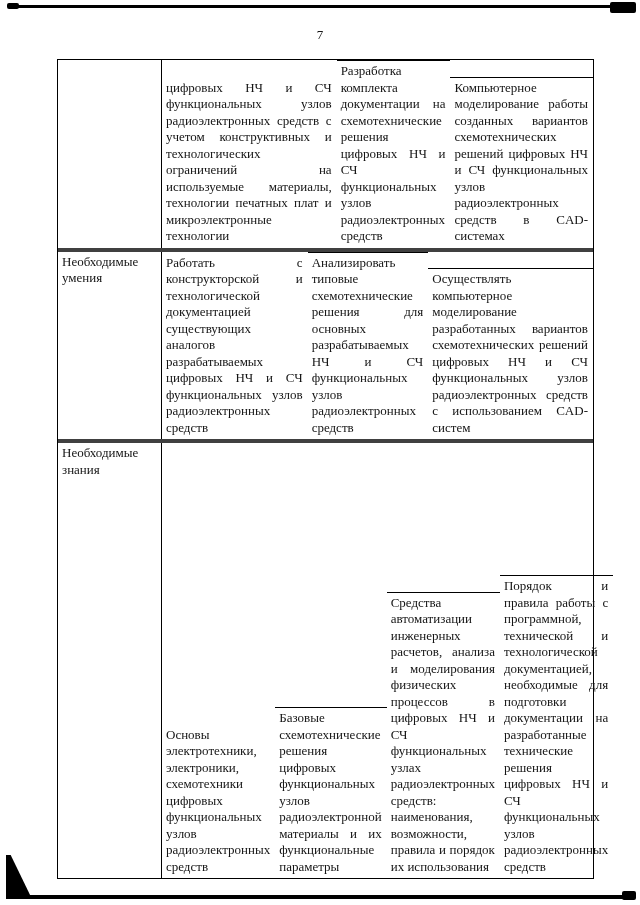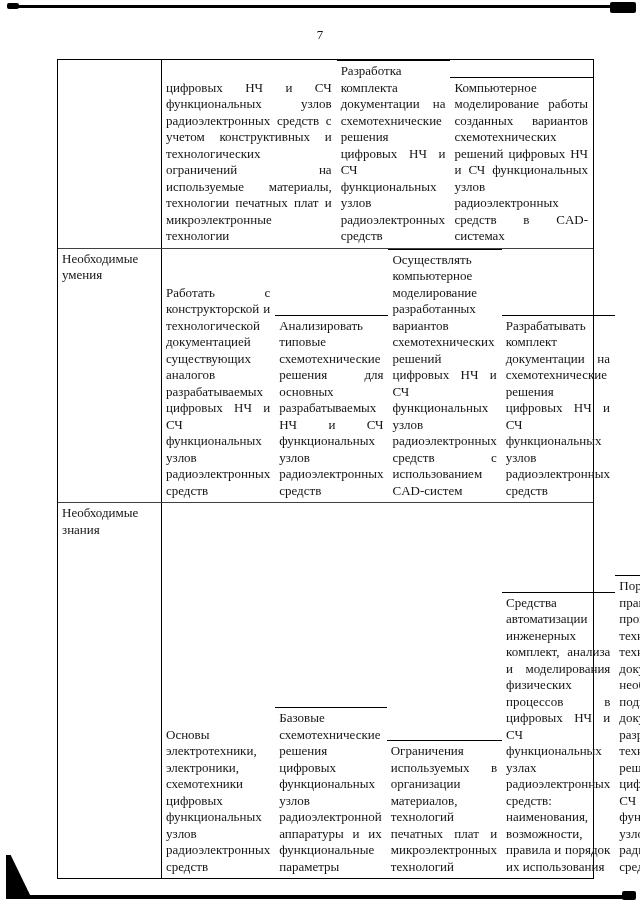--- a/index.html
+++ b/index.html
@@ -22,21 +22,21 @@
     width:537px;
     height:820px;
     border:1px solid #000;
     display:flex;
     flex-direction:column;
     box-sizing:border-box;
     background:#fff;
   }
   .trow {
     display:flex;
-    border-top:1px solid #404040;
+    border-top:4px solid #404040;
   }
   .trow:first-child { border-top:none; }
   .trow:last-child { flex:1 1 auto; }
   .tlabel {
     flex:0 0 104px;
     width:104px;
     border-right:1px solid #000;
     padding:2px 4px 3px 4px;
     font-size:13px;
     line-height:16.5px;
@@ -91,26 +91,24 @@
         <div class="tcell">Разработка комплекта документации на схемотехнические решения цифровых НЧ и СЧ функциональных узлов радиоэлектронных средств</div>
         <div class="tcell">Компьютерное моделирование работы созданных вариантов схемотехнических решений цифровых НЧ и СЧ функциональных узлов радиоэлектронных средств в CAD-системах</div>
       </div>
     </div>
     <div class="trow">
       <div class="tlabel">Необходимые умения</div>
       <div class="titems">
         <div class="tcell">Работать с конструкторской и технологической документацией существующих аналогов разрабатываемых цифровых НЧ и СЧ функциональных узлов радиоэлектронных средств</div>
         <div class="tcell">Анализировать типовые схемотехнические решения для основных разрабатываемых НЧ и СЧ функциональных узлов радиоэлектронных средств</div>
         <div class="tcell">Осуществлять компьютерное моделирование разработанных вариантов схемотехнических решений цифровых НЧ и СЧ функциональных узлов радиоэлектронных средств с использованием CAD-систем</div>
-        <div class="tcell">Разрабатывать комплект документации на схемотехнические решения цифровых НЧ и СЧ функциональных узлов радиоэлектронных средств</div>
       </div>
     </div>
     <div class="trow">
       <div class="tlabel">Необходимые знания</div>
       <div class="titems">
         <div class="tcell">Основы электротехники, электроники, схемотехники цифровых функциональных узлов радиоэлектронных средств</div>
-        <div class="tcell">Базовые схемотехнические решения цифровых функциональных узлов радиоэлектронной аппаратуры и их функциональные параметры</div>
-        <div class="tcell">Ограничения используемых в организации материалов, технологий печатных плат и микроэлектронных технологий</div>
-        <div class="tcell">Средства автоматизации инженерных комплект, анализа и моделирования физических процессов в цифровых НЧ и СЧ функциональных узлах радиоэлектронных средств: наименования, возможности, правила и порядок их использования</div>
+        <div class="tcell">Базовые схемотехнические решения цифровых функциональных узлов радиоэлектронной материалы и их функциональные параметры</div>
+        <div class="tcell">Средства автоматизации инженерных расчетов, анализа и моделирования физических процессов в цифровых НЧ и СЧ функциональных узлах радиоэлектронных средств: наименования, возможности, правила и порядок их использования</div>
         <div class="tcell">Порядок и правила работы с программной, технической и технологической документацией, необходимые для подготовки документации на разработанные технические решения цифровых НЧ и СЧ функциональных узлов радиоэлектронных средств</div>
       </div>
     </div>
   </div>
 
 </body></html>

